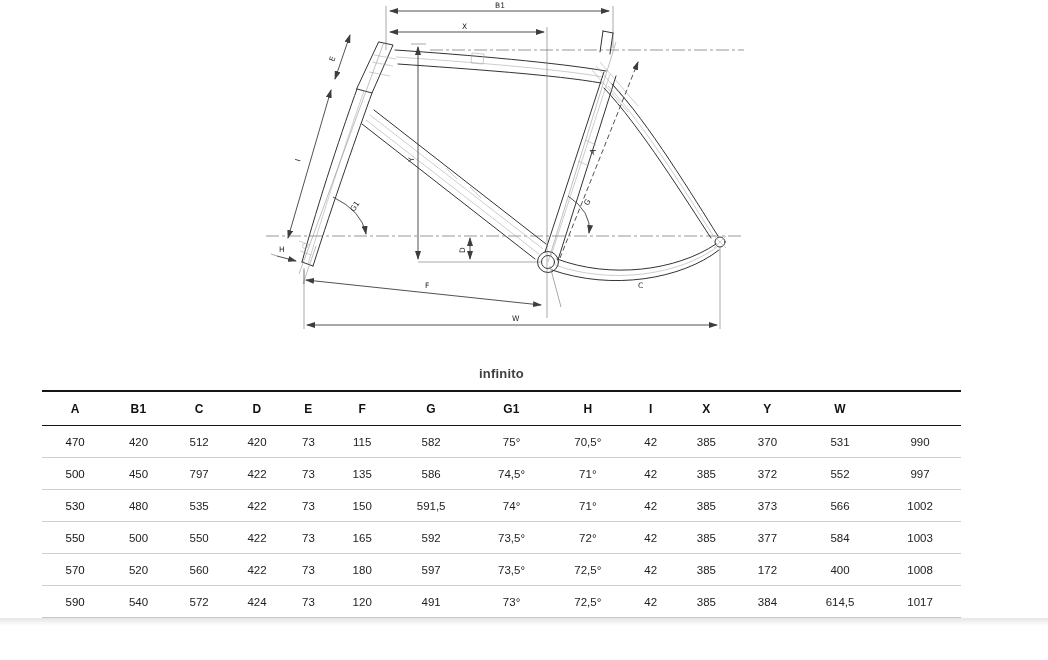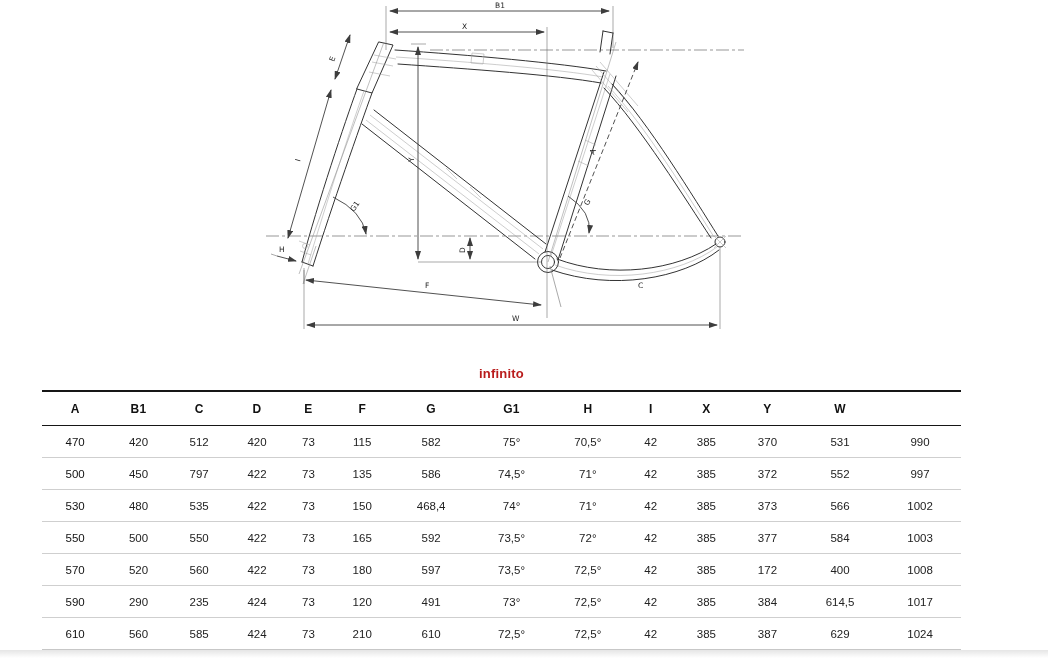--- a/index.html
+++ b/index.html
@@ -7,21 +7,21 @@
     width:1048px;height:660px;overflow:hidden;
     font-family:"Liberation Sans","DejaVu Sans",sans-serif;
     color:#1d1d1d;
     -webkit-font-smoothing:antialiased;
   }
   .diagram-wrap{position:relative;width:1048px;height:345px;}
   .diagram-wrap svg{position:absolute;left:0;top:0;}
   .geo-title{
     margin:21px 0 0 42px;width:919px;height:16px;
     text-align:center;font-weight:bold;font-size:13px;letter-spacing:.2px;
-    color:#b91c1c;
+    color:#404040;
   }
   .table-wrap{margin:8px 0 0 42px;width:919px;}
   table.geo{
     width:919px;border-collapse:collapse;table-layout:fixed;
     border-top:2px solid #161616;
   }
   table.geo th{
     height:33px;font-size:12px;font-weight:bold;letter-spacing:.2px;
     text-align:center;vertical-align:middle;color:#111;
     border-bottom:1px solid #161616;padding:0;
@@ -245,21 +245,21 @@
           <td>552</td>
           <td>997</td>
         </tr>
         <tr>
           <td class="size-cell">530</td>
           <td>480</td>
           <td>535</td>
           <td>422</td>
           <td>73</td>
           <td>150</td>
-          <td>468,4</td>
+          <td>591,5</td>
           <td>74°</td>
           <td>71°</td>
           <td>42</td>
           <td>385</td>
           <td>373</td>
           <td>566</td>
           <td>1002</td>
         </tr>
         <tr>
           <td class="size-cell">550</td>
@@ -288,47 +288,31 @@
           <td>73,5°</td>
           <td>72,5°</td>
           <td>42</td>
           <td>385</td>
           <td>172</td>
           <td>400</td>
           <td>1008</td>
         </tr>
         <tr>
           <td class="size-cell">590</td>
-          <td>290</td>
-          <td>235</td>
+          <td>540</td>
+          <td>572</td>
           <td>424</td>
           <td>73</td>
           <td>120</td>
           <td>491</td>
           <td>73°</td>
           <td>72,5°</td>
           <td>42</td>
           <td>385</td>
           <td>384</td>
           <td>614,5</td>
           <td>1017</td>
         </tr>
-        <tr>
-          <td class="size-cell">610</td>
-          <td>560</td>
-          <td>585</td>
-          <td>424</td>
-          <td>73</td>
-          <td>210</td>
-          <td>610</td>
-          <td>72,5°</td>
-          <td>72,5°</td>
-          <td>42</td>
-          <td>385</td>
-          <td>387</td>
-          <td>629</td>
-          <td>1024</td>
-        </tr>
       </tbody>
   </table>
 </div>
 
 <div class="bottom-shade"></div>
 
 </body></html>

